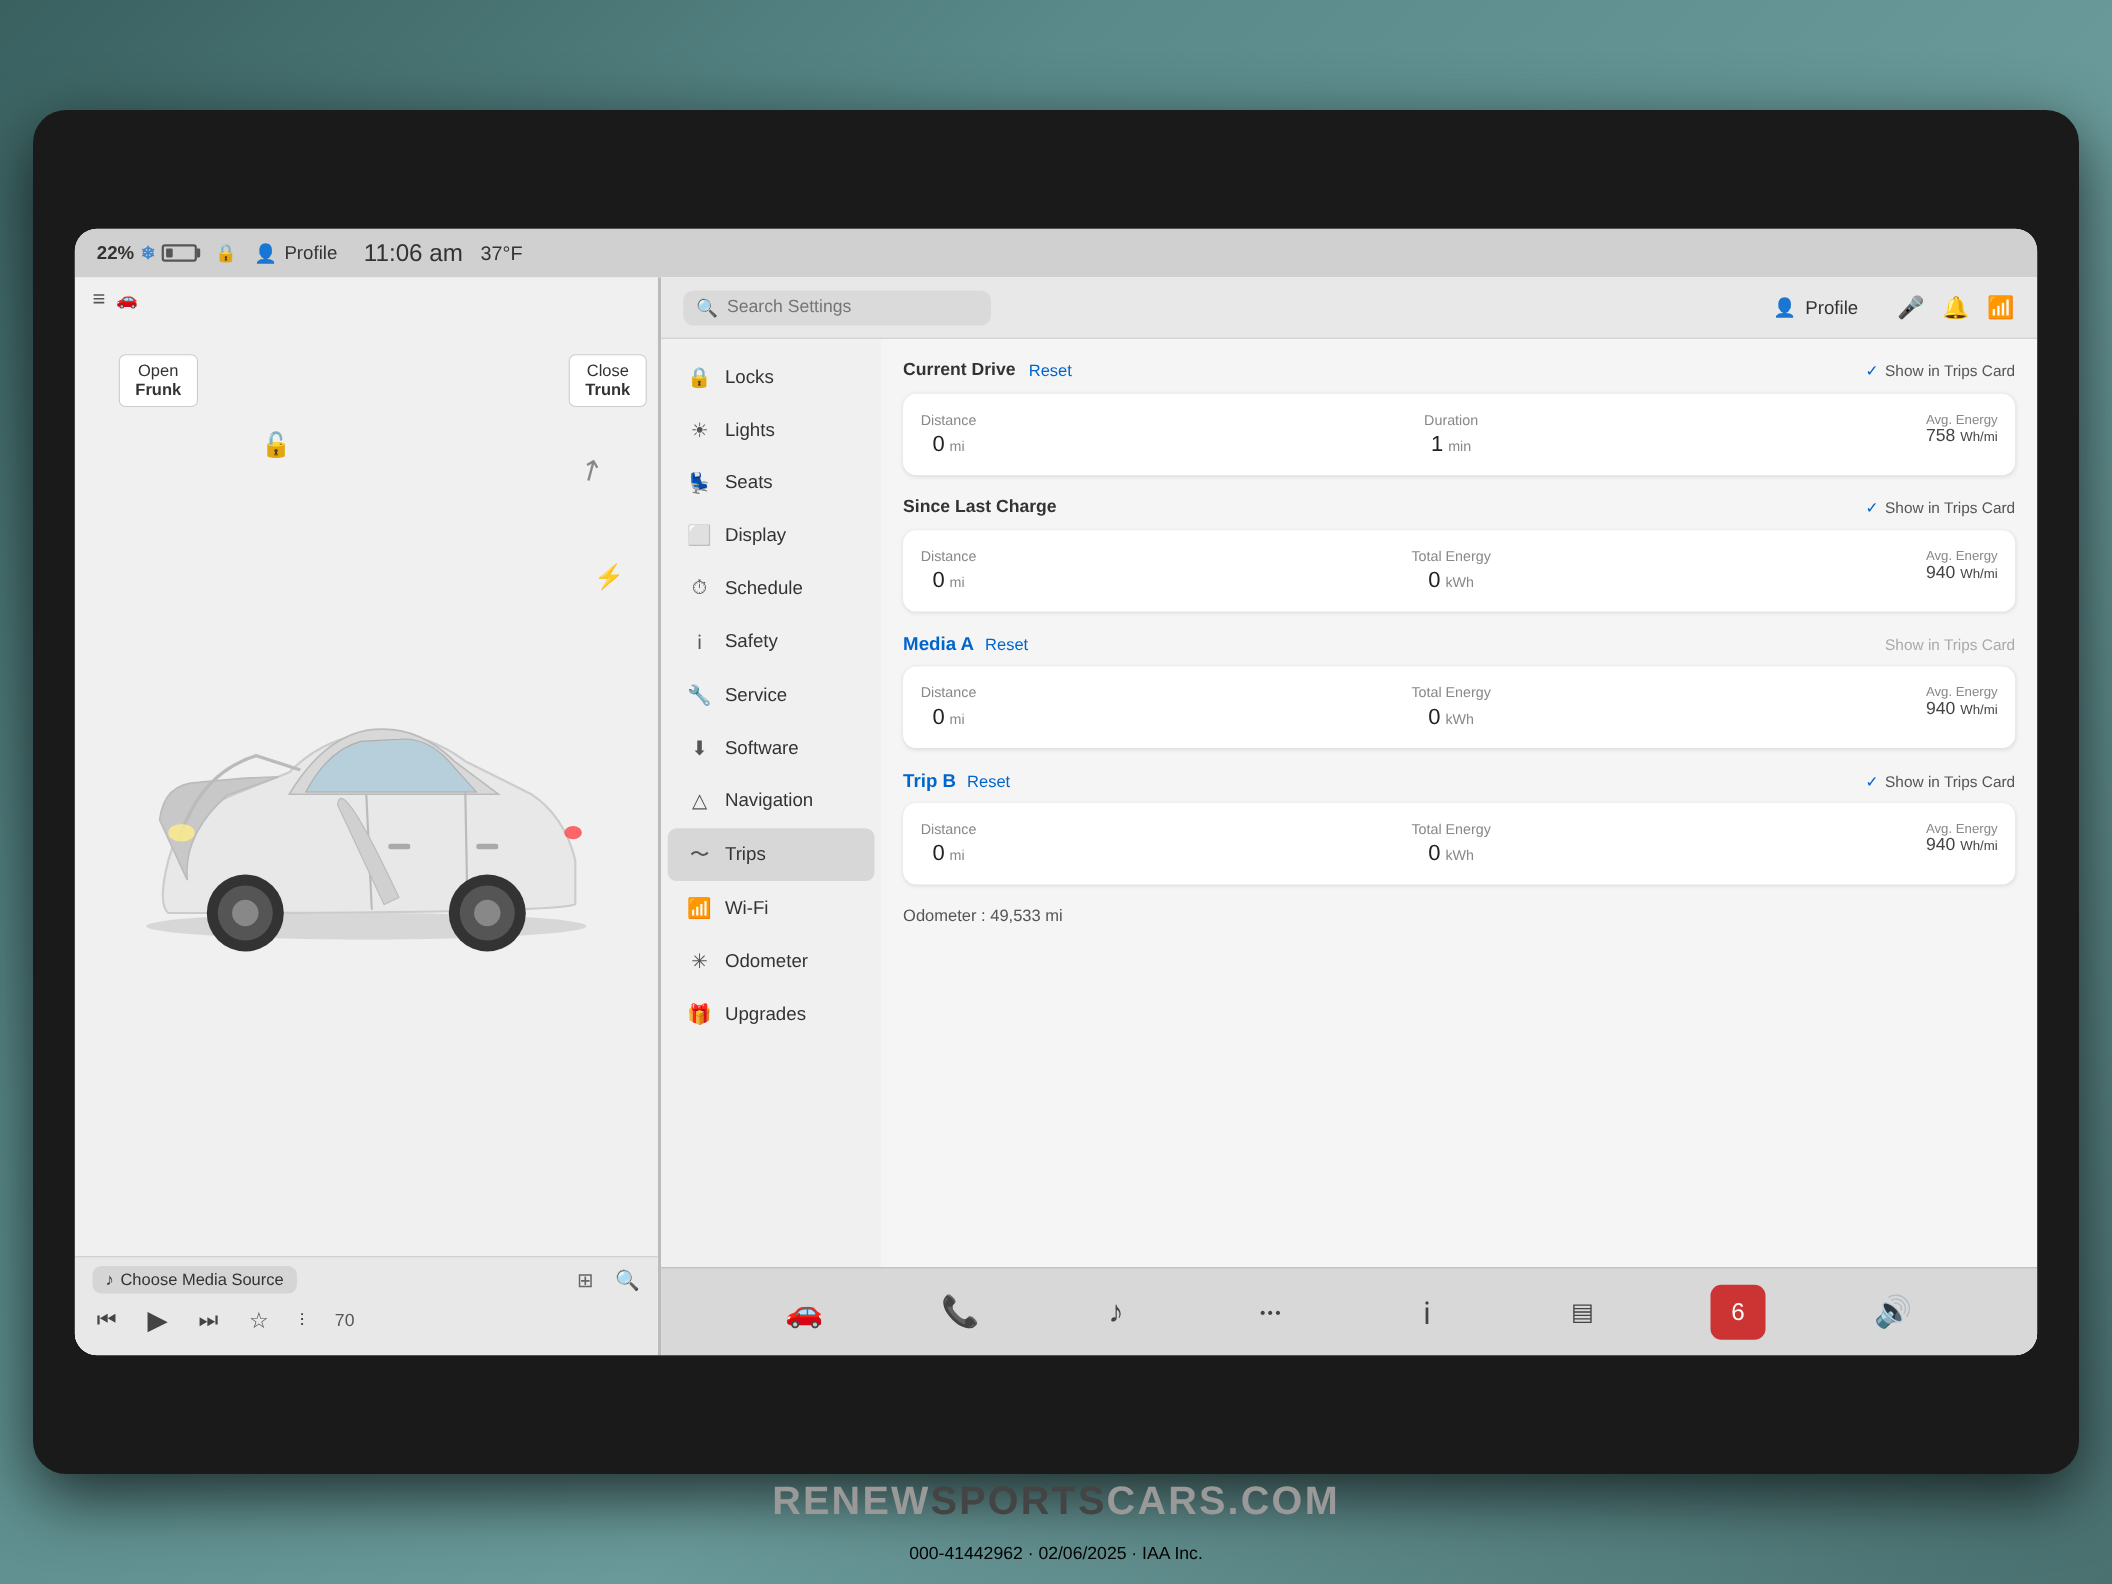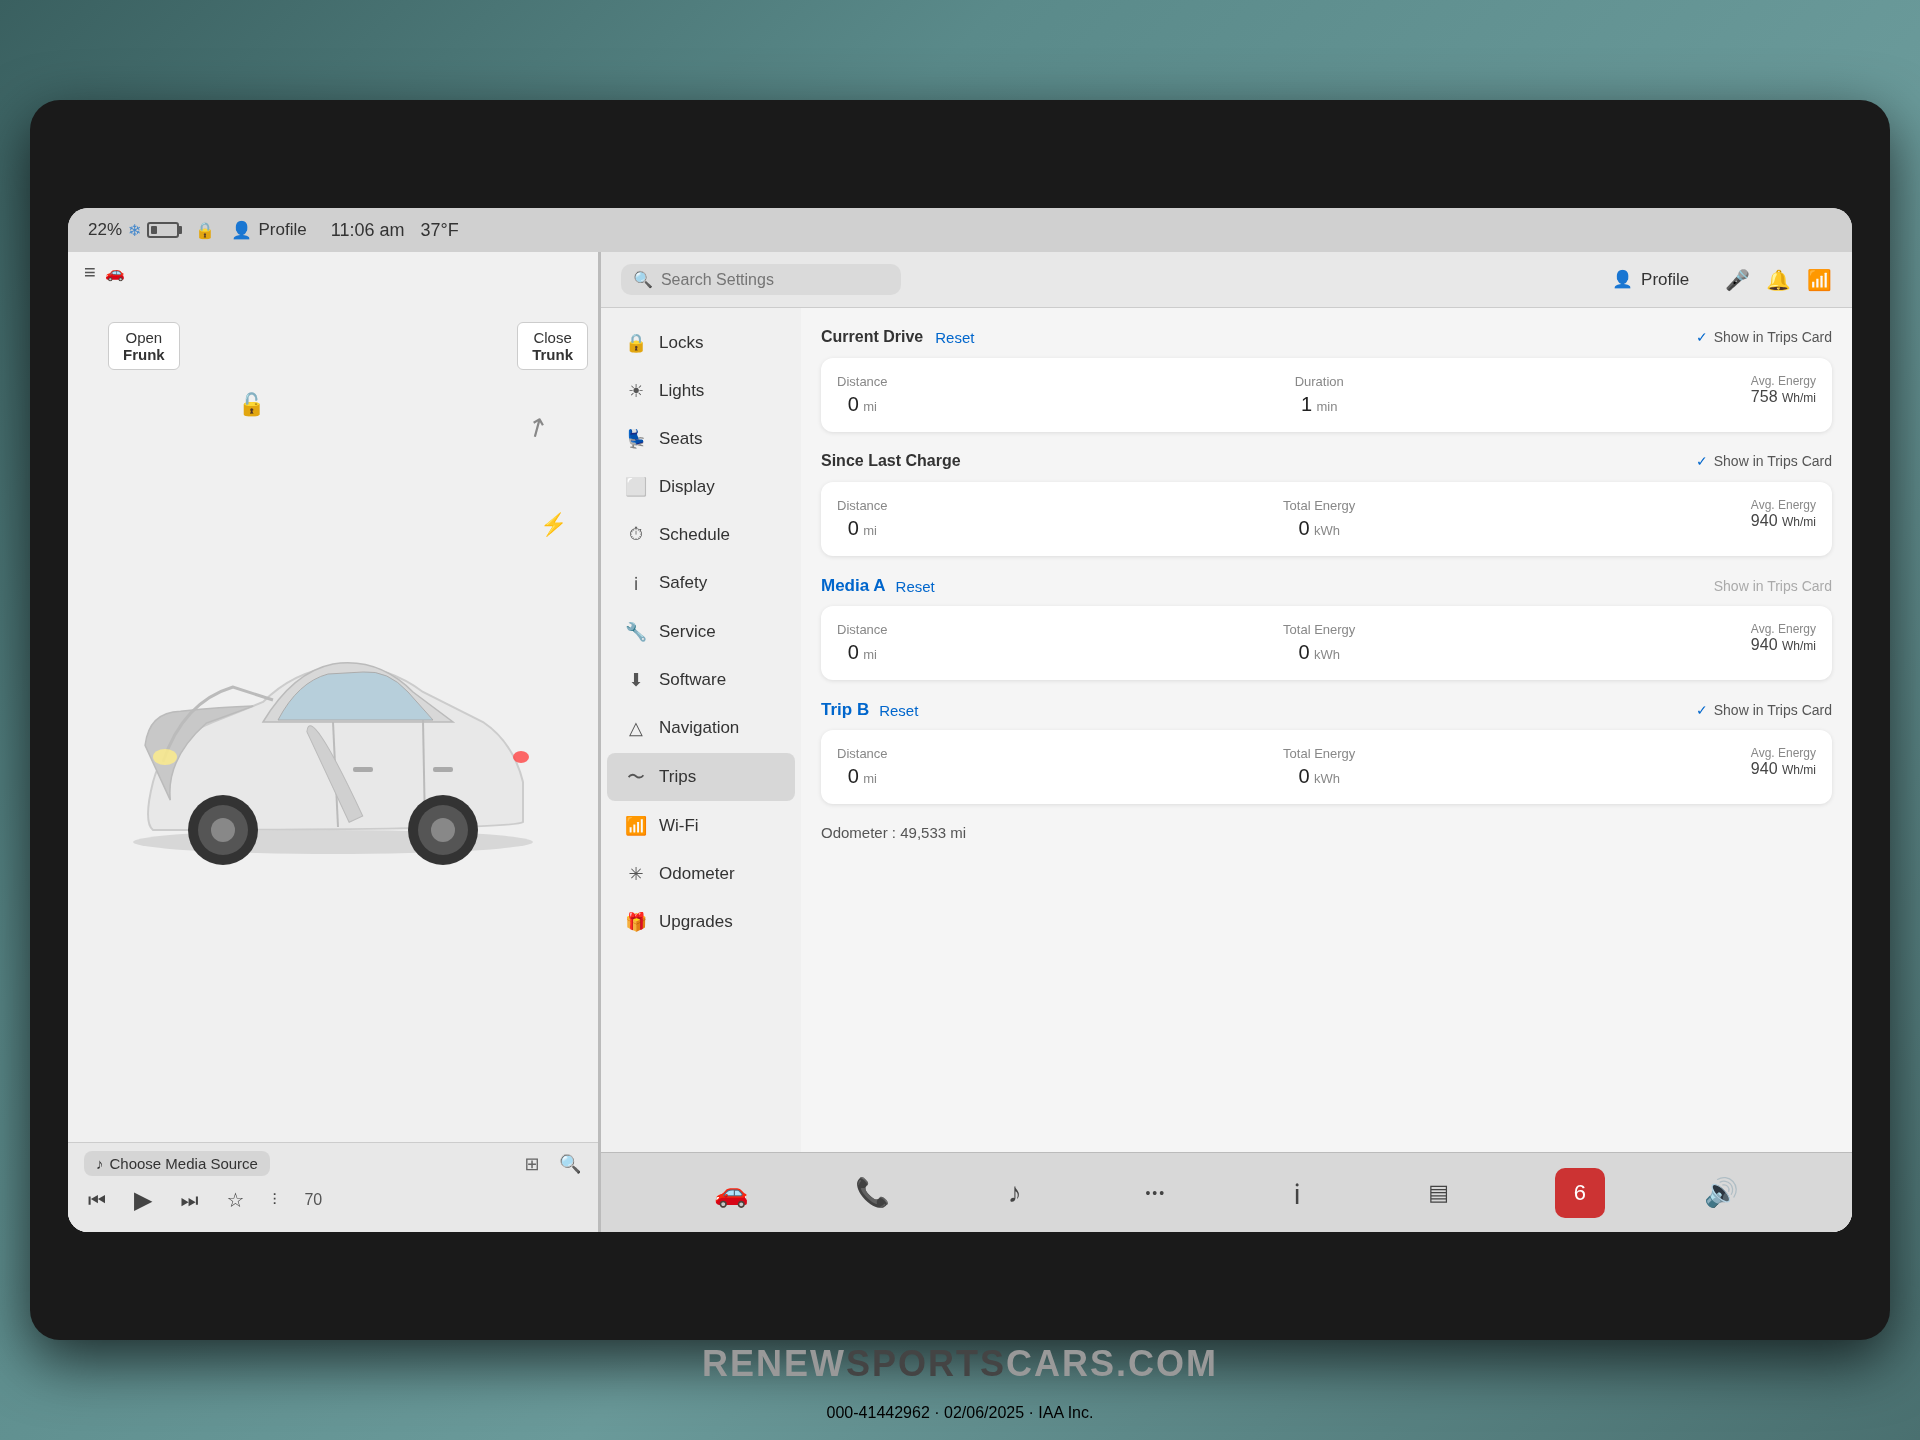--- a/index.html
+++ b/index.html
@@ -59,21 +59,21 @@
       font-size: 18px;
       color: #333;
       flex-shrink: 0;
     }
 
     .status-bar .battery-area {
       display: flex;
       align-items: center;
       gap: 6px;
       font-size: 17px;
-      font-weight: 400;
+      font-weight: 700;
     }
 
     .battery-icon {
       width: 32px;
       height: 16px;
       border: 2px solid #555;
       border-radius: 3px;
       position: relative;
       display: inline-flex;
       align-items: center;
@@ -104,21 +104,21 @@
     .lock-icon-status { font-size: 16px; }
 
     .profile-status {
       display: flex;
       align-items: center;
       gap: 6px;
       font-size: 17px;
       color: #333;
     }
 
-    .time-display { font-size: 18px; font-weight: 500; margin-left: 8px; }
+    .time-display { font-size: 22px; font-weight: 500; margin-left: 8px; }
     .temp-display { font-size: 18px; }
 
     
     .main-area {
       flex: 1;
       display: flex;
       overflow: hidden;
     }
 
     

